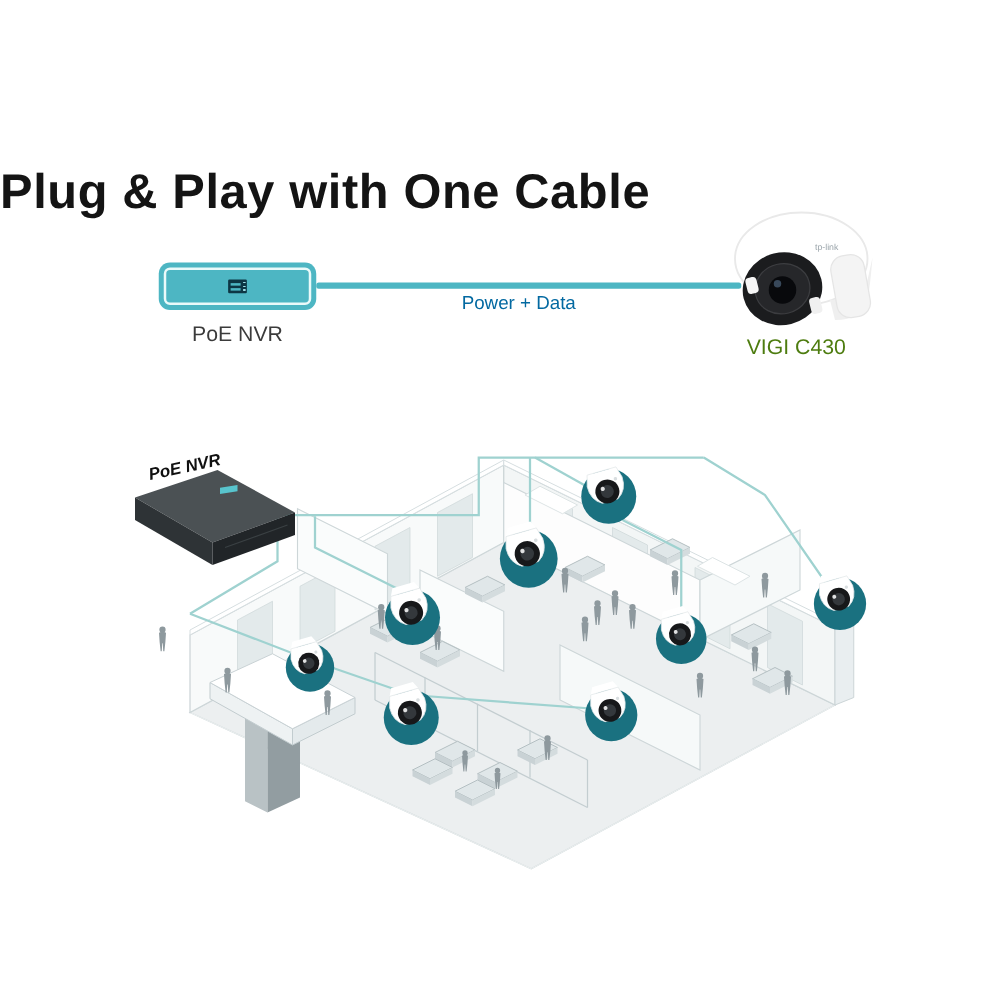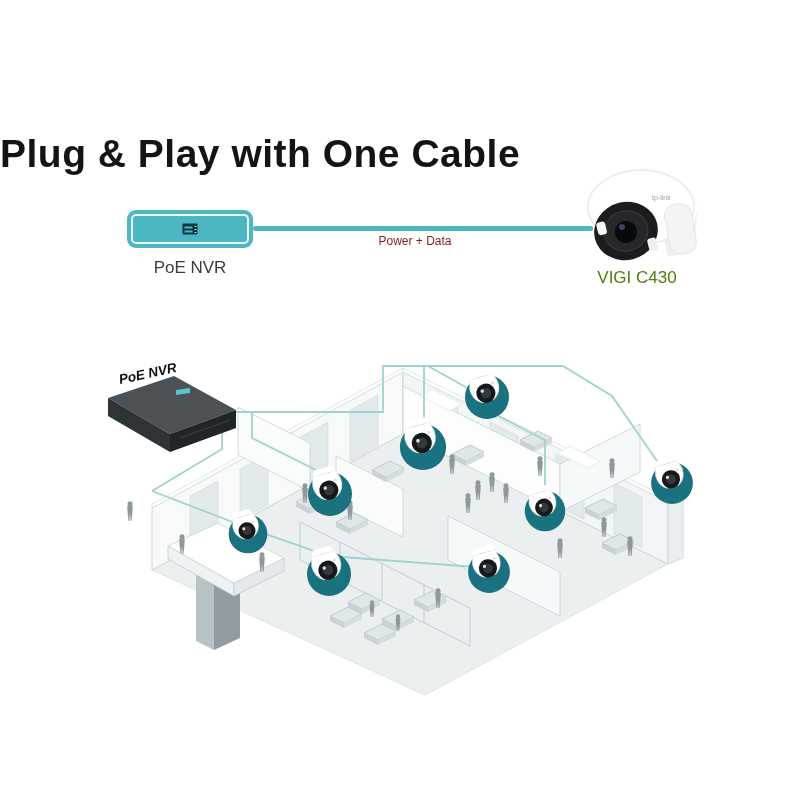--- a/index.html
+++ b/index.html
@@ -14,21 +14,21 @@
            border:2px solid #eafafa;border-radius:5px;}
   .nvr-port{position:absolute;left:50%;top:50%;transform:translate(-50%,-50%);
            width:15px;height:11px;background:#0d3644;border-radius:1px;}
   .nvr-port:before{content:"";position:absolute;left:2px;top:3px;width:8px;height:2px;background:#4db6c3;}
   .nvr-port:after{content:"";position:absolute;left:2px;top:7px;width:8px;height:2px;background:#4db6c3;}
   .nvr-port .dots{position:absolute;right:1px;top:2px;width:2px;height:8px;
            background:repeating-linear-gradient(#9fe0e8 0 1px,transparent 1px 3px);}
   .cable-line{position:absolute;left:253px;top:226px;width:340px;height:5px;
            background:#4db6c3;border-radius:2px;}
   .cable-label{position:absolute;left:330px;top:234px;width:170px;text-align:center;
-           font-size:12px;color:#7f1d1d;}
+           font-size:15px;color:#0369a1;}
   .nvr-label{position:absolute;left:117px;top:258px;width:146px;text-align:center;
            font-size:17px;color:#3b3b3b;}
   .camera-label{position:absolute;left:572px;top:268px;width:130px;text-align:center;
            font-size:17px;color:#4d7c0f;}
   svg{position:absolute;left:0;top:0;}
   .floorplan-nvr-label{font-size:13.5px;font-weight:700;font-style:italic;fill:#101010;}
   .logo-text{font-size:7px;fill:#9aa4aa;}
 </style>
 </head>
 <body>

